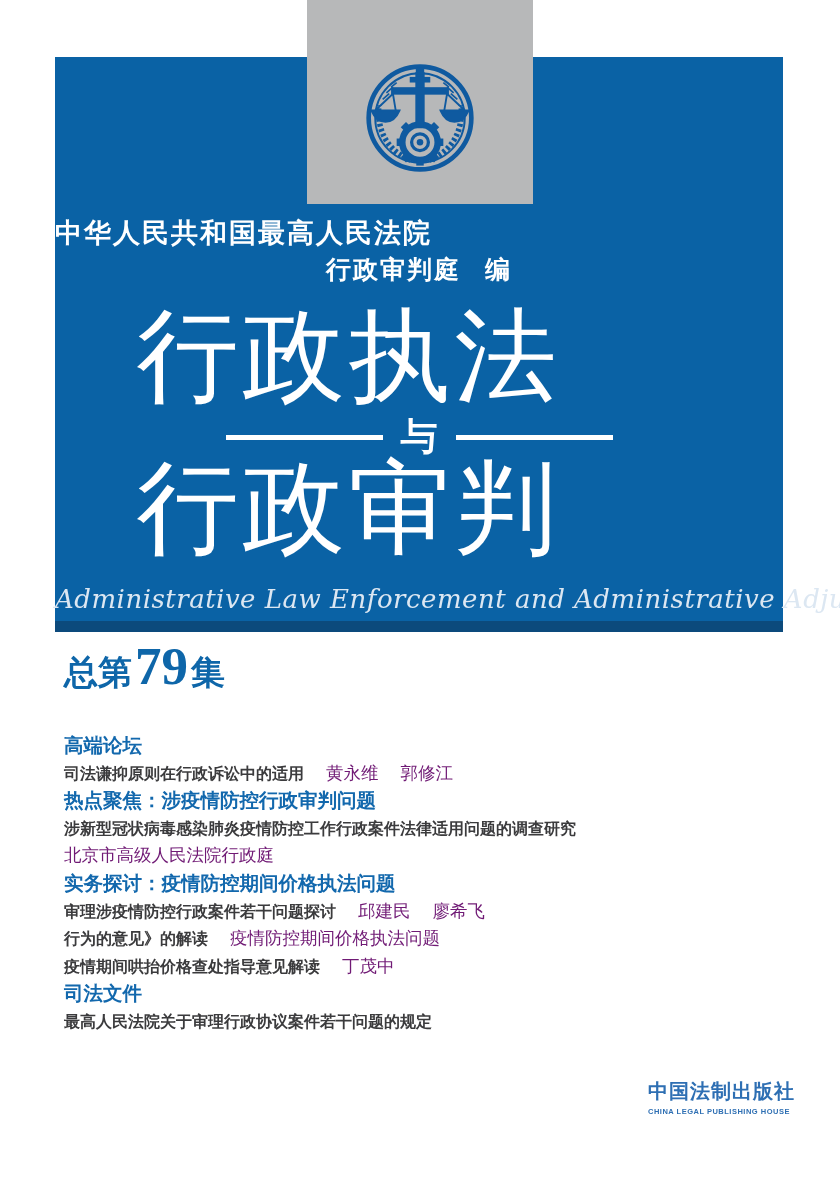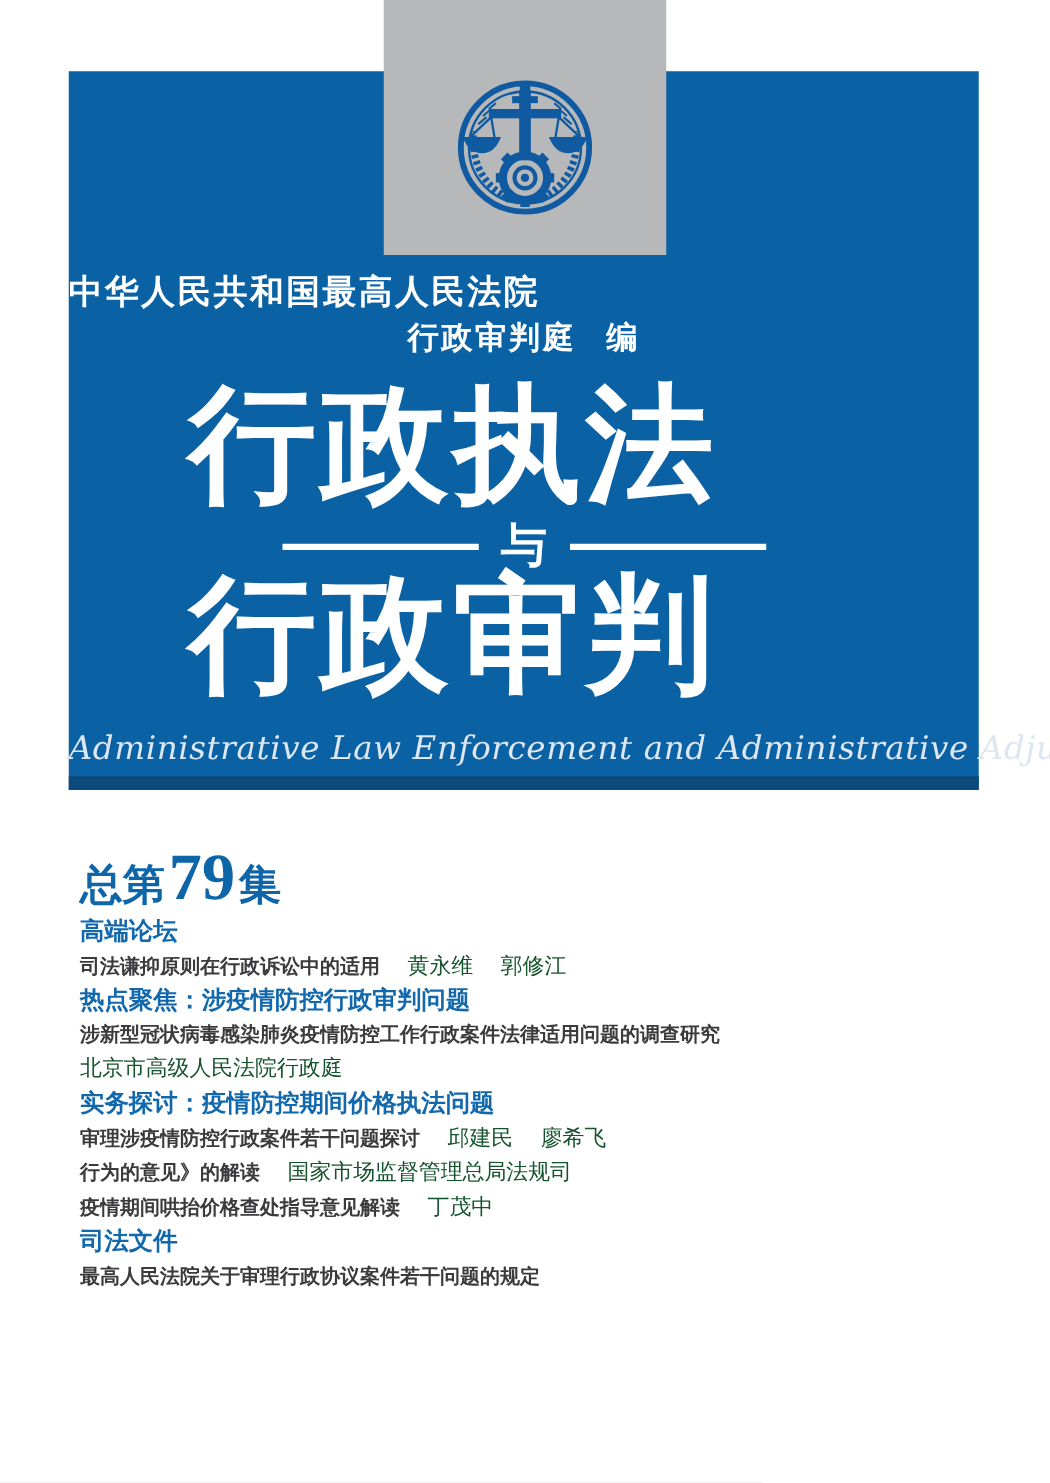--- a/index.html
+++ b/index.html
@@ -31,22 +31,22 @@
     position:absolute;left:55px;top:215px;width:728px;
     color:#ffffff;font-size:27px;font-weight:bold;letter-spacing:2px;z-index:4;
   }
   .org-line2{
     position:absolute;left:55px;top:253px;width:728px;text-align:center;
     color:#ffffff;font-size:25px;font-weight:bold;letter-spacing:2px;z-index:4;
   }
   .org-role{margin-left:24px;}
   
   .title-line{
-    position:absolute;left:54px;width:617px;text-align:center;
-    font-family:"Liberation Serif","DejaVu Serif",serif;font-weight:bold;
+    position:absolute;left:40px;width:617px;text-align:center;
+    font-family:"Liberation Serif","DejaVu Serif",serif;font-weight:normal;
     color:#ffffff;font-size:102px;line-height:1.05;letter-spacing:4px;z-index:4;
     white-space:nowrap;
   }
   .title-line1{top:303px;}
   .title-line2{top:455px;}
   .title-connector{
     position:absolute;left:55px;top:415px;width:728px;height:44px;
     display:flex;align-items:center;justify-content:center;gap:18px;z-index:4;
   }
   .title-rule{width:157px;height:5px;background:#ffffff;}
@@ -55,37 +55,37 @@
     font-family:"Liberation Serif","DejaVu Serif",serif;
   }
   
   .english-line{
     position:absolute;left:55px;top:584px;width:728px;text-align:center;
     font-family:"DejaVu Serif","Liberation Serif",serif;font-style:italic;
     color:#dce7f2;font-size:26px;letter-spacing:0.5px;z-index:4;white-space:nowrap;
   }
   
   .volume{
-    position:absolute;left:64px;top:636px;color:#0e66a9;z-index:2;white-space:nowrap;margin-top:36px;
+    position:absolute;left:64px;top:636px;color:#0e66a9;z-index:2;white-space:nowrap;
   }
   .vol-cn{font-size:34px;font-weight:bold;}
   .vol-num{
     font-size:53px;font-weight:bold;padding:0 3px;
     font-family:"Liberation Serif","DejaVu Serif",serif;
   }
   
   .toc{position:absolute;left:64px;top:732px;z-index:2;}
   .toc-line{height:27.6px;line-height:27.6px;white-space:nowrap;}
   .seg{display:inline-block;vertical-align:baseline;}
   .seg-gap{margin-left:22px;}
   .seg-header{font-size:19.5px;font-weight:bold;color:#1268ad;}
   .seg-title{font-size:16px;font-weight:bold;color:#3b3b3d;}
   .seg-author{
-    font-size:17.5px;color:#14532d;font-weight:normal;
-    font-family:Liberation Mono, monospace;
+    font-size:17.5px;color:#701a75;font-weight:normal;
+    font-family:Liberation Sans, sans-serif;
   }
   
   .publisher{position:absolute;left:648px;top:1078px;z-index:2;}
   .pub-name{
     font-size:20px;font-weight:bold;color:#2e6fb3;letter-spacing:1px;white-space:nowrap;
   }
   .pub-en{
     font-size:7.5px;font-weight:bold;color:#2e6fb3;letter-spacing:0.5px;
     margin-top:2px;white-space:nowrap;
   }
@@ -164,20 +164,24 @@
   <div class="volume"><span class="vol-cn">总第</span><span class="vol-num">79</span><span class="vol-cn">集</span></div>
 
   <div class="toc">
       <div class="toc-line"><span class="seg seg-header">高端论坛</span></div>
       <div class="toc-line"><span class="seg seg-title">司法谦抑原则在行政诉讼中的适用</span><span class="seg seg-author seg-gap">黄永维</span><span class="seg seg-author seg-gap">郭修江</span></div>
       <div class="toc-line"><span class="seg seg-header">热点聚焦：涉疫情防控行政审判问题</span></div>
       <div class="toc-line"><span class="seg seg-title">涉新型冠状病毒感染肺炎疫情防控工作行政案件法律适用问题的调查研究</span></div>
       <div class="toc-line"><span class="seg seg-author">北京市高级人民法院行政庭</span></div>
       <div class="toc-line"><span class="seg seg-header">实务探讨：疫情防控期间价格执法问题</span></div>
       <div class="toc-line"><span class="seg seg-title">审理涉疫情防控行政案件若干问题探讨</span><span class="seg seg-author seg-gap">邱建民</span><span class="seg seg-author seg-gap">廖希飞</span></div>
-      <div class="toc-line"><span class="seg seg-title">行为的意见》的解读</span><span class="seg seg-author seg-gap">国家市场监督管理总局法规司</span></div>
+      <div class="toc-line"><span class="seg seg-title">行为的意见》的解读</span><span class="seg seg-author seg-gap">疫情防控期间价格执法问题</span></div>
       <div class="toc-line"><span class="seg seg-title">疫情期间哄抬价格查处指导意见解读</span><span class="seg seg-author seg-gap">丁茂中</span></div>
       <div class="toc-line"><span class="seg seg-header">司法文件</span></div>
       <div class="toc-line"><span class="seg seg-title">最高人民法院关于审理行政协议案件若干问题的规定</span></div>
     </div>
 
+  <div class="publisher">
+    <div class="pub-name">中国法制出版社</div>
+    <div class="pub-en">CHINA LEGAL PUBLISHING HOUSE</div>
+  </div>
 
 </div>
 
 </body></html>

